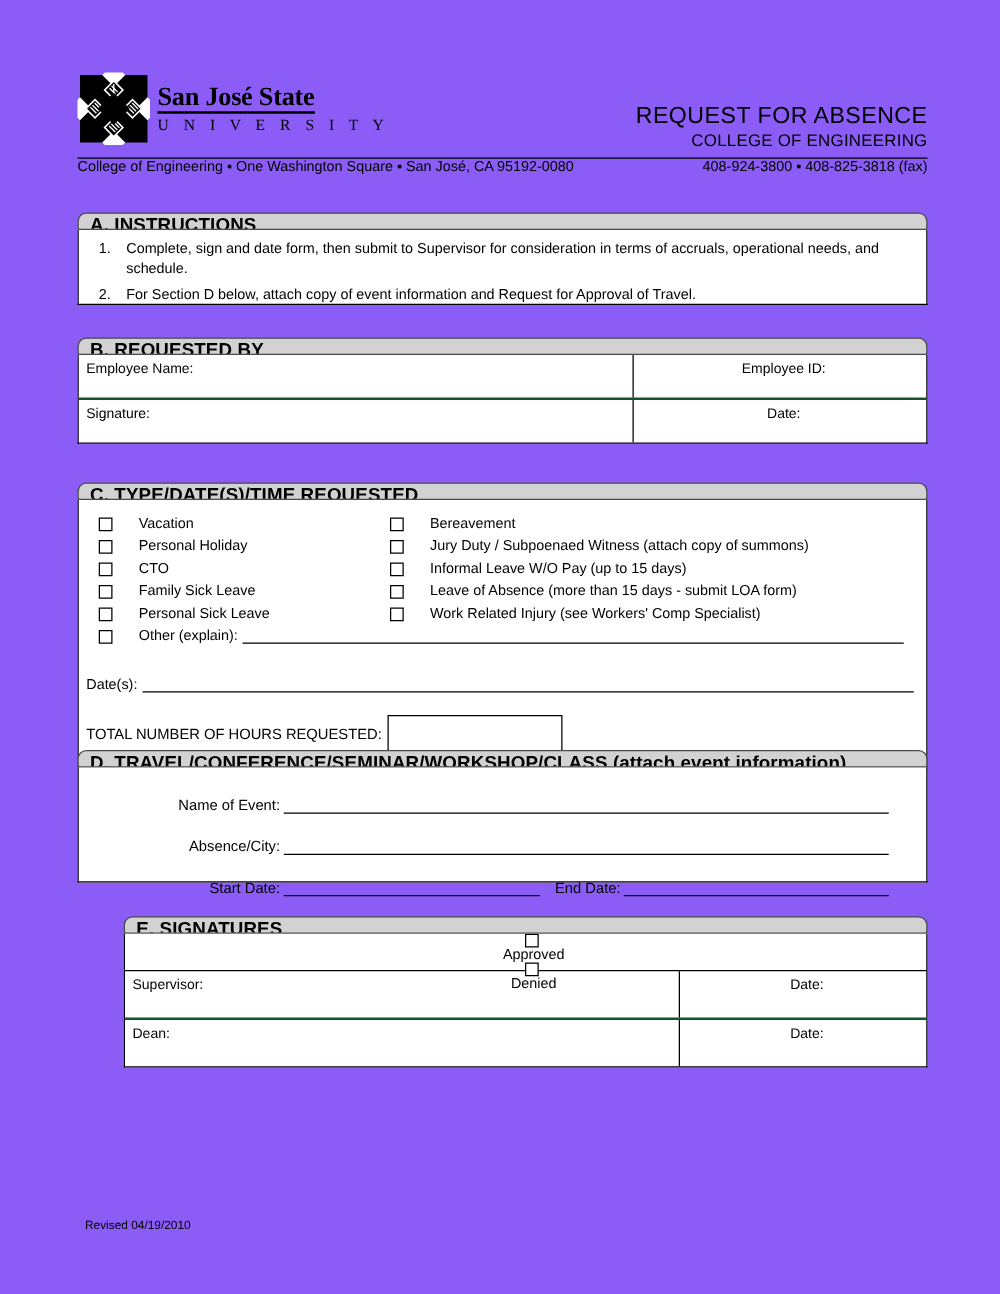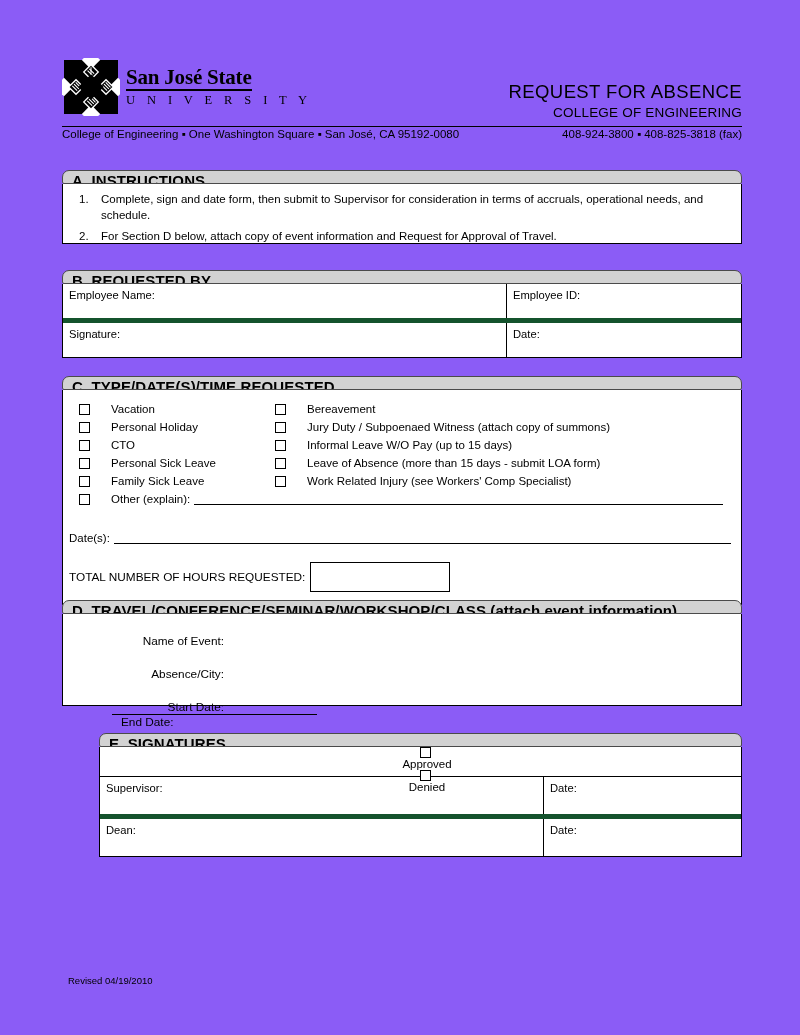--- a/index.html
+++ b/index.html
@@ -130,42 +130,43 @@
     display: flex;
     margin-bottom: 6px;
   }
   .instr-item:last-child { margin-bottom: 0; }
   .instr-num { width: 22px; flex: 0 0 22px; }
   .instr-txt { flex: 1; }
 
   
   .frow {
     display: flex;
-    border-bottom: 5px solid #14532d;
+    border-bottom: 2px solid #14532d;
   }
   .frow:last-child { border-bottom: none; }
   .fcell {
     padding: 5px 0 0 6px;
     font-size: 11.2px;
     height: 34px;
   }
   .fcell.left {
     flex: 0 0 444px;
     border-right: 1px solid #000;
   }
-  .fcell.right { flex: 1; }
+  .fcell.right { flex: 1; text-align: center; }
 
   
   .cbox-area {
     padding: 10px 0 0 0;
     position: relative;
   }
   .cb-cols {
     display: flex;
     padding-left: 16px;
+    gap: 37px;
   }
   .cb-col-1 { flex: 0 0 196px; }
   .cb-col-2 { flex: 1; }
   .cb-row {
     display: flex;
     align-items: center;
     height: 18px;
     font-size: 11.5px;
   }
   .cbx {
@@ -211,24 +212,23 @@
   .total-box {
     width: 140px; height: 30px;
     border: 1.6px solid #000;
     margin-left: 5px;
     background: #fff;
   }
 
   
   .d-line {
     display: flex;
-    align-items: flex-start;
+    align-items: flex-end;
     font-size: 11.8px;
     height: 17px;
-    flex-direction: column;
   }
   .d-lbl { text-align: right; }
   .d-rule {
     border-bottom: 1px solid #000;
     height: 13px;
     margin-left: 3px;
   }
 
   
   .approve-row {
@@ -346,46 +346,46 @@
         <div class="fcell left">
           <span>Signature:</span>
         </div>
         <div class="fcell right">
           <span>Date:</span>
         </div>
       </div>
     </div>
   </div>
 
-  <div class="section" style="top:376px;">
+  <div class="section" style="top:386px;">
     <div class="sec-head">C. TYPE/DATE(S)/TIME REQUESTED</div>
     <div class="sec-body">
       <div class="cbox-area">
 
         <div class="cb-cols">
           <div class="cb-col-1">
             <div class="cb-row">
               <span class="cbx"></span>
               <span class="cb-label">Vacation</span>
             </div>
             <div class="cb-row">
               <span class="cbx"></span>
               <span class="cb-label">Personal Holiday</span>
             </div>
             <div class="cb-row">
               <span class="cbx"></span>
               <span class="cb-label">CTO</span>
             </div>
             <div class="cb-row">
               <span class="cbx"></span>
+              <span class="cb-label">Family Sick Leave</span>
+            </div>
+            <div class="cb-row">
+              <span class="cbx"></span>
               <span class="cb-label">Personal Sick Leave</span>
-            </div>
-            <div class="cb-row">
-              <span class="cbx"></span>
-              <span class="cb-label">Family Sick Leave</span>
             </div>
           </div>
 
           <div class="cb-col-2">
             <div class="cb-row">
               <span class="cbx"></span>
               <span class="cb-label">Bereavement</span>
             </div>
             <div class="cb-row">
               <span class="cbx"></span>

